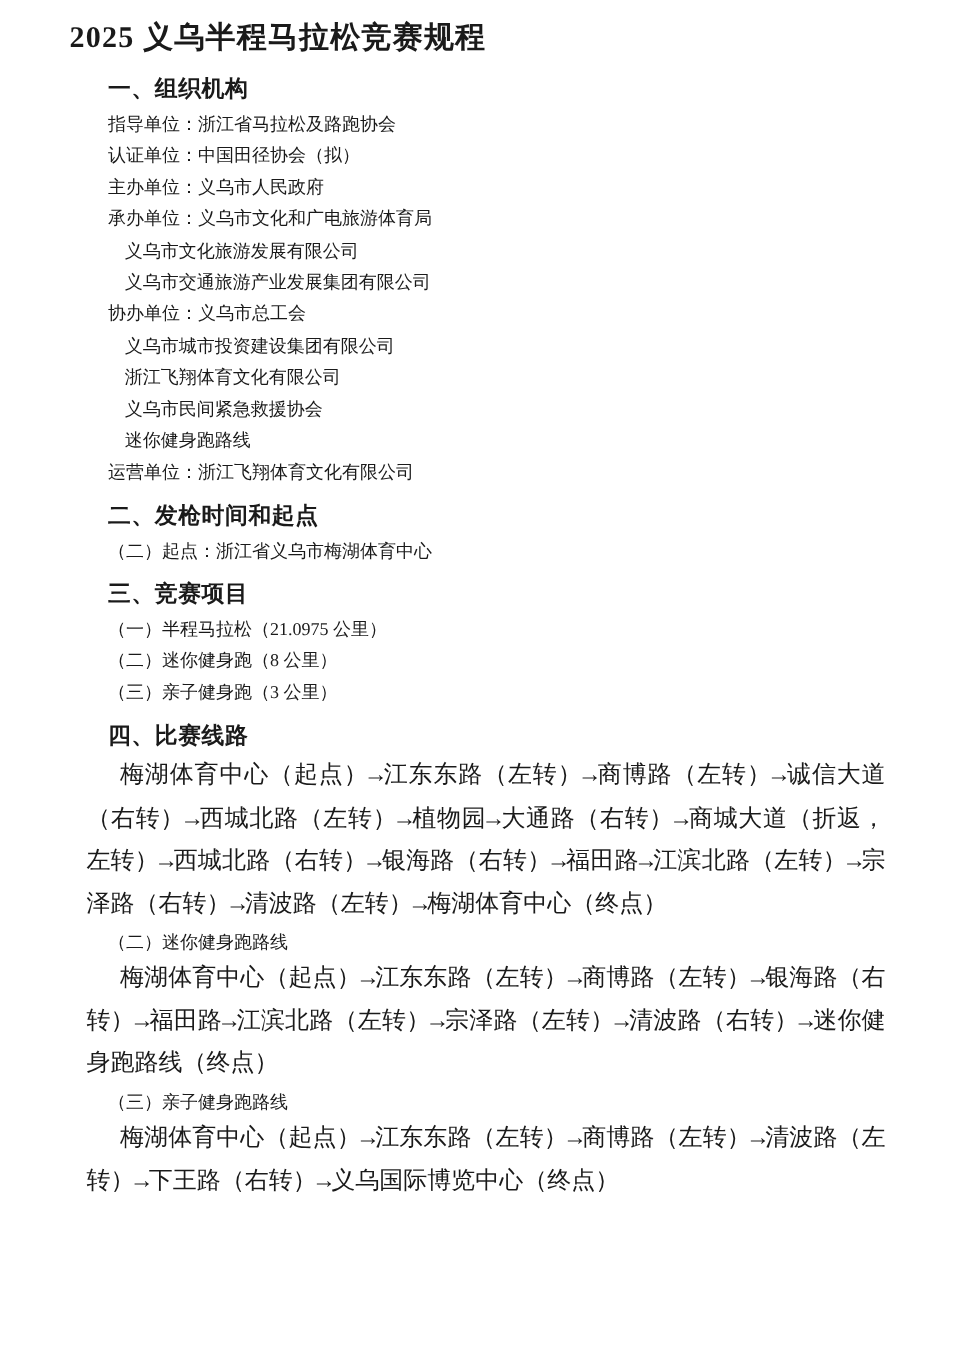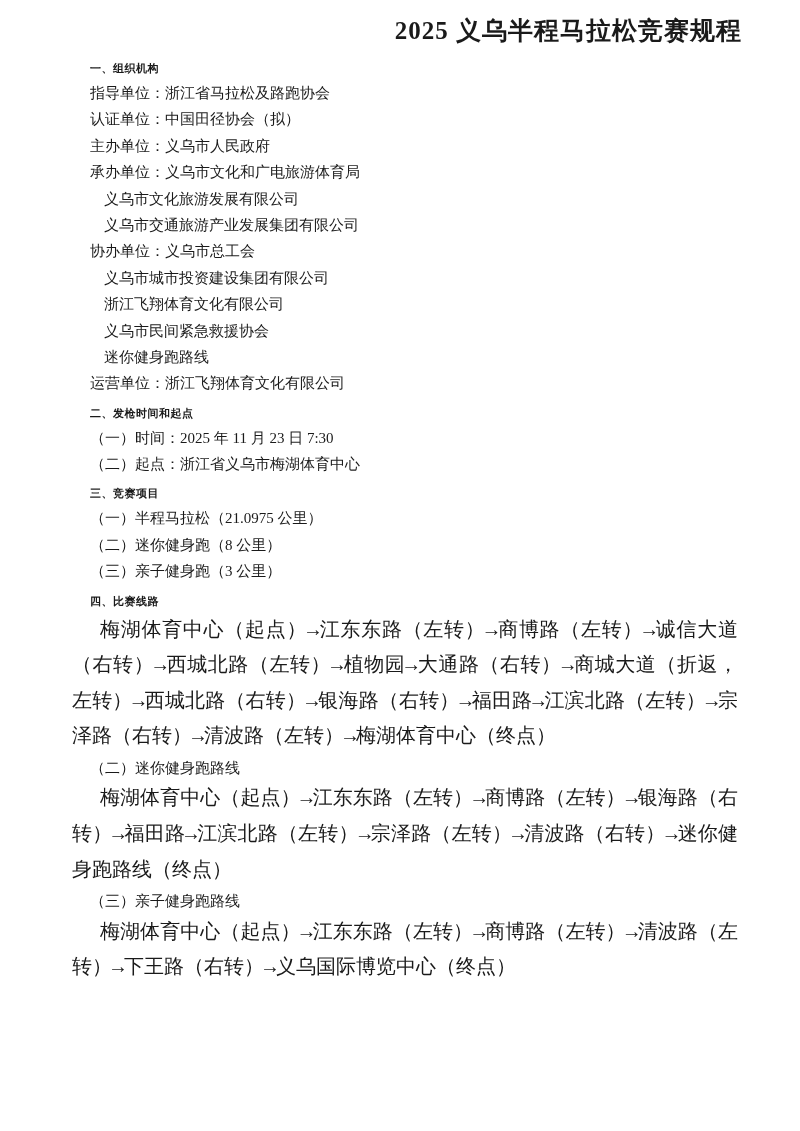--- a/index.html
+++ b/index.html
@@ -15,29 +15,29 @@
     overflow: hidden;
   }
   .page {
     width: 800px;
     height: 1131px;
     position: relative;
     box-sizing: border-box;
     padding: 8px 58px 0 58px;
   }
   .doc-title {
-    text-align: right;
+    text-align: left;
     font-size: 25px;
     font-weight: bold;
     letter-spacing: 1px;
     margin: 6px 0 14px 0;
     font-family: "Liberation Serif", "DejaVu Serif", serif;
   }
   .section-head {
-    font-size: 11px;
+    font-size: 19px;
     font-weight: bold;
     margin: 9px 0 4px 0;
     padding-left: 32px;
     letter-spacing: 0.5px;
   }
   .line {
     font-size: 15px;
     line-height: 1.76;
     padding-left: 32px;
     white-space: pre-wrap;
@@ -76,21 +76,20 @@
         <div class="line sub">义乌市交通旅游产业发展集团有限公司</div>
         <div class="line">协办单位：义乌市总工会</div>
         <div class="line sub">义乌市城市投资建设集团有限公司</div>
         <div class="line sub">浙江飞翔体育文化有限公司</div>
         <div class="line sub">义乌市民间紧急救援协会</div>
         <div class="line sub">迷你健身跑路线</div>
         <div class="line">运营单位：浙江飞翔体育文化有限公司</div>
       </div>
       <div class="block">
         <div class="section-head">二、发枪时间和起点</div>
-        <div class="line">（一）时间：2025 年 11 月 23 日 7:30</div>
         <div class="line">（二）起点：浙江省义乌市梅湖体育中心</div>
       </div>
       <div class="block">
         <div class="section-head">三、竞赛项目</div>
         <div class="line">（一）半程马拉松（21.0975 公里）</div>
         <div class="line">（二）迷你健身跑（8 公里）</div>
         <div class="line">（三）亲子健身跑（3 公里）</div>
       </div>
       <div class="block">
         <div class="section-head">四、比赛线路</div>

